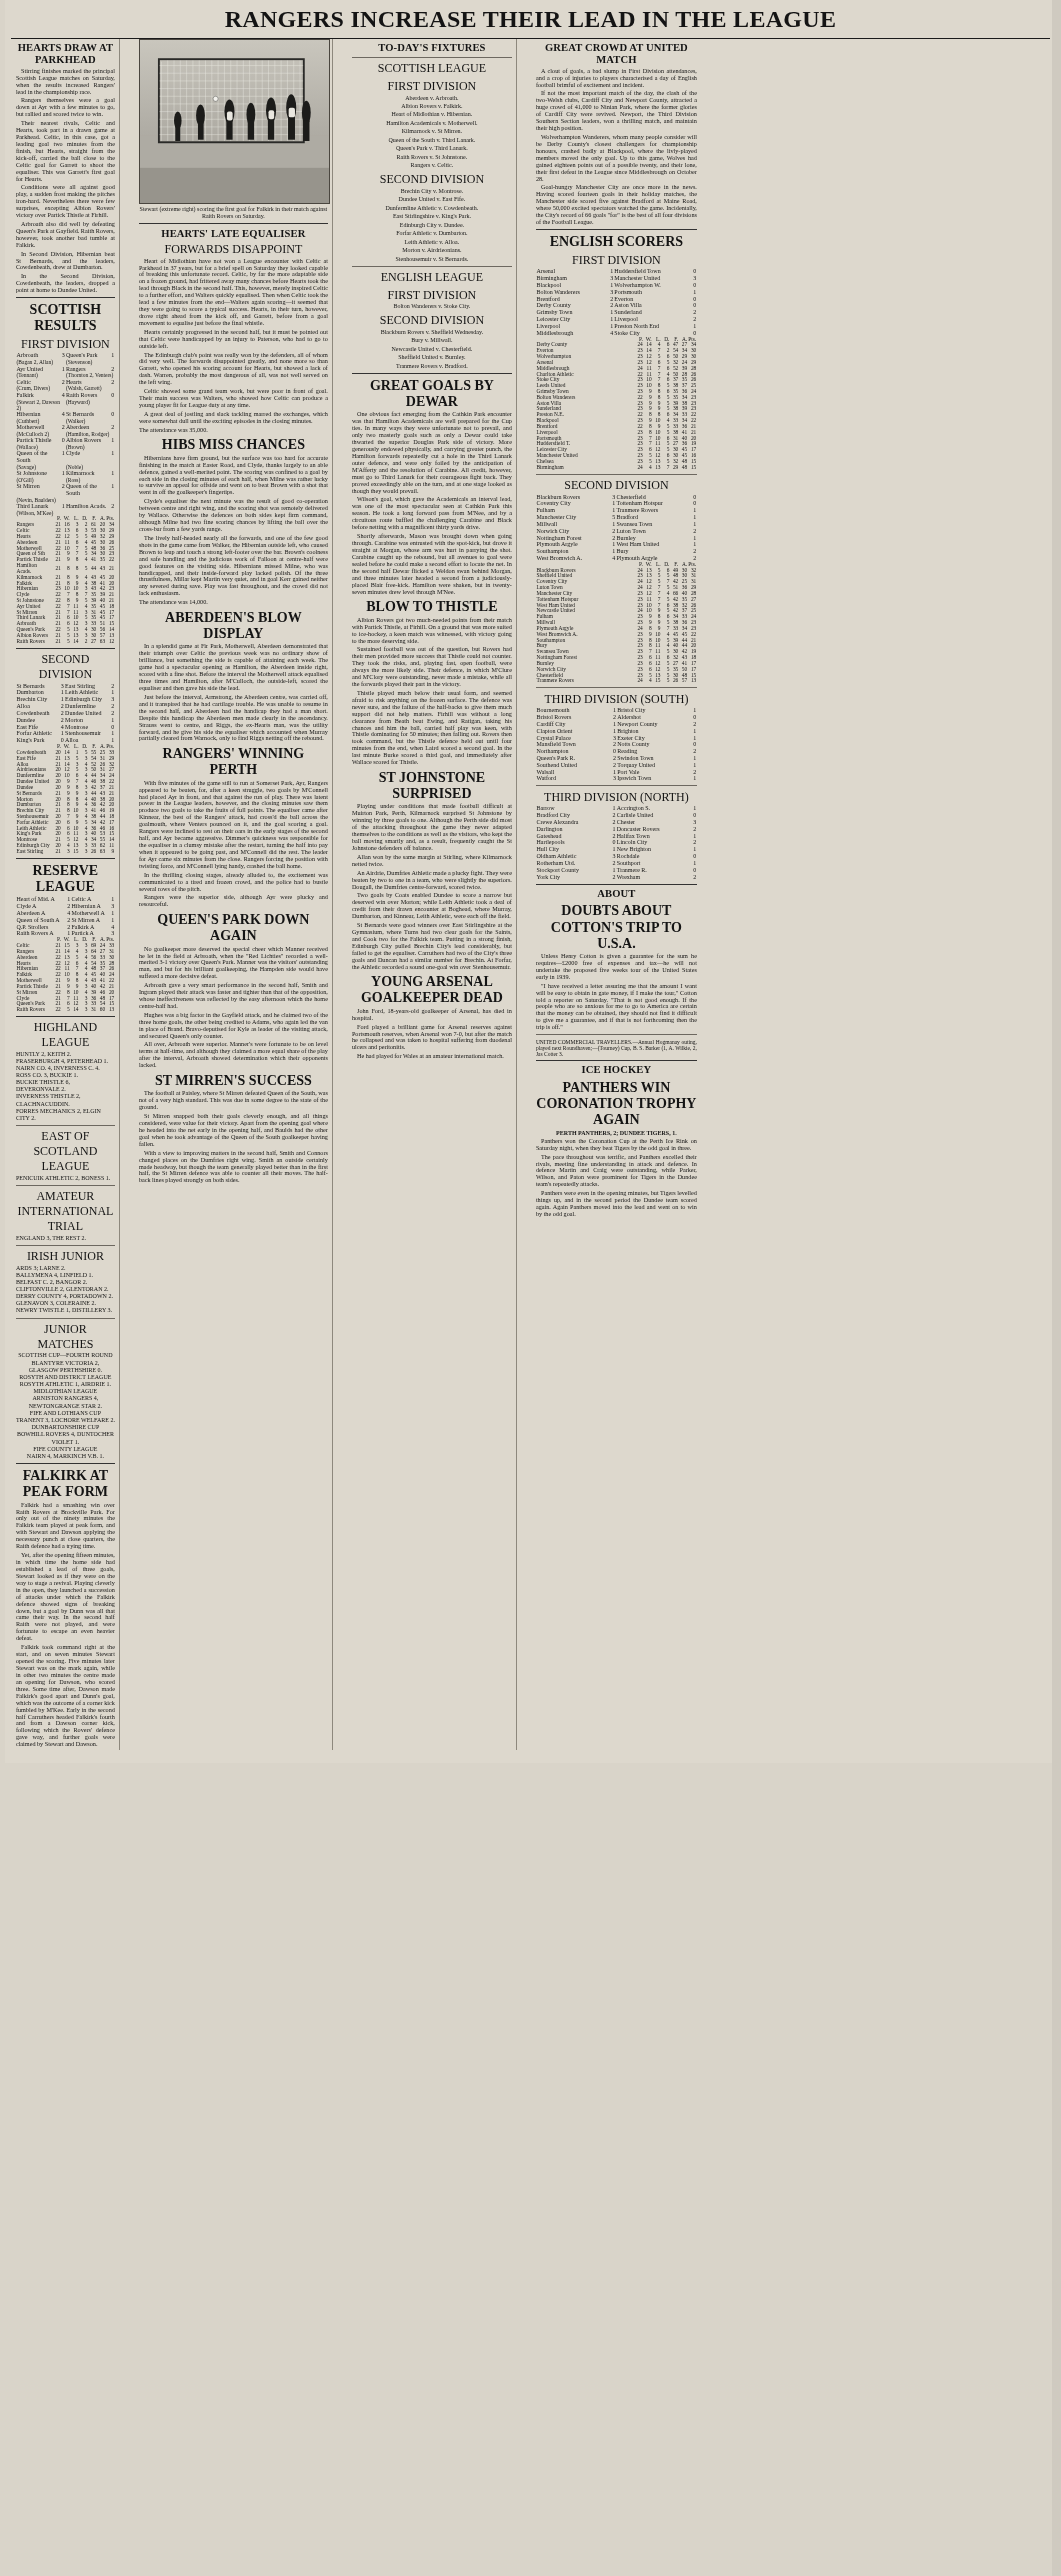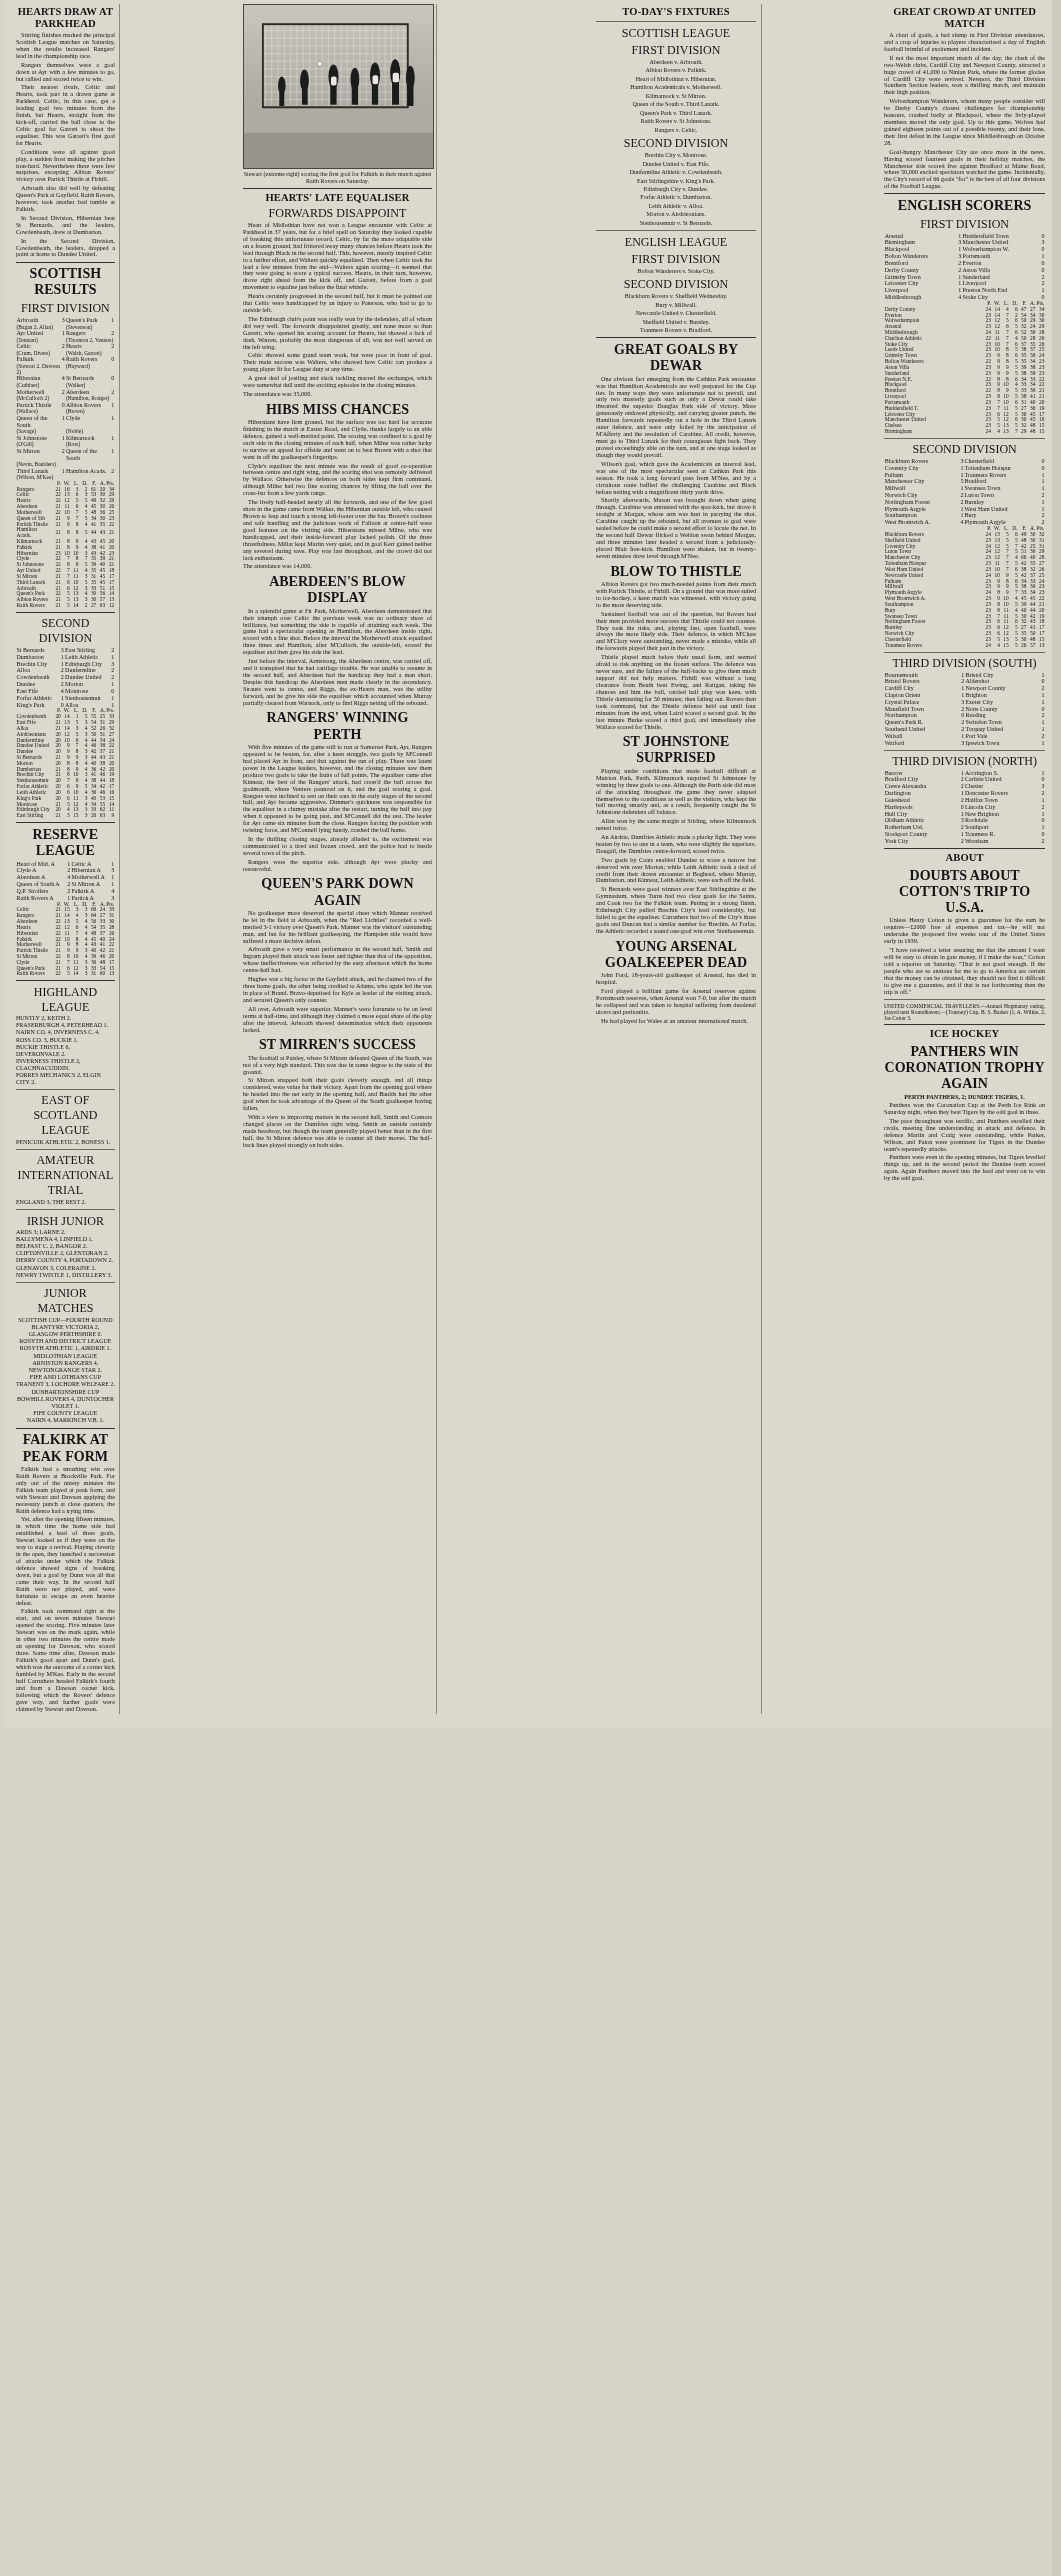--- a/index.html
+++ b/index.html
@@ -1,24 +1,24 @@
 <!DOCTYPE html>
 <html style="font-size:10.3px"><head>
 <meta charset="utf-8">
 <style>
   html,body{margin:0;padding:0;background:#cfcac0;}
   body{font-family:"Liberation Serif", serif;color:#141414;}
   .page{width:1061px;min-height:2576px;background:#d9d4c9;position:relative;padding:0;box-sizing:border-box;}
   .paper{width:1051px;margin:0 auto;background:#ddd8cd;padding:3.8px 6.4px 13px 6.4px;box-sizing:border-box;}
   .masthead{font-family:"Liberation Serif",serif;text-align:center;font-weight:bold;font-size:24px;letter-spacing:0.3px;
     border-bottom:1.3px solid #1a1a1a;padding:2.6px 0 5.1px 0;margin-bottom:0;}
-  .cols{display:flex;gap:14px;align-items:stretch;justify-content:space-between;}
+  .cols{display:flex;gap:14px;align-items:stretch;}
   .col{padding:0 4.5px;box-sizing:border-box;border-right:0.6px solid #8d887d;}
   .col:last-child{border-right:none;}
-  .c1{width:109px;} .c2{width:199px;} .c3{width:170px;margin-left:36px;} .c4{width:170px;}
+  .c1{width:109px;} .c2{width:199px;} .c3{width:170px;} .c4{width:170px;}
   h2.hd{font-size:10.6px;font-weight:bold;text-align:center;line-height:1.12;margin:2.6px 0 1.9px 0;letter-spacing:0.1px;}
   h3.shd{font-size:14px;font-weight:bold;text-align:center;margin:3.8px 0 1.3px 0;line-height:1.15;}
   h4.sshd{font-size:12px;font-weight:normal;text-align:center;margin:2.6px 0 0.6px 0;}
   p{font-size:6.2px;line-height:1.12;text-align:justify;margin:0 0 1.9px 0;text-indent:5.1px;hyphens:auto;}
   p.noind{text-indent:0;}
   .divider{border-top:0.6px solid #333;margin:3.2px 0;}
   .divider.thin{border-top:0.6px solid #6d6860;}
   .photo{width:100%;background:#8e8a82;position:relative;overflow:hidden;border:0.6px solid #4a463f;}
   .caption{font-size:6px;text-align:center;line-height:1.15;margin:1.9px 0 2.6px 0;}
   table.res{width:100%;border-collapse:collapse;font-size:6px;}
@@ -34,20 +34,21 @@
   .byline{text-align:center;font-size:6px;font-weight:bold;margin:1.9px 0;}
   .gutterright{position:absolute;right:0;top:0;width:9px;height:100%;background:#cfcac0;}
   .photo-inner{width:100%;height:100%;display:block;}
 </style>
 </head>
 <body>
 
 <div class="page">
 <div class="paper">
 
+  <div class="masthead">RANGERS INCREASE THEIR LEAD IN THE LEAGUE</div>
 
   <div class="cols">
 
     <div class="col c1">
       <h2 class="hd">HEARTS DRAW AT PARKHEAD</h2>
       <p>Stirring finishes marked the principal Scottish League matches on Saturday, when the results increased Rangers' lead in the championship race.</p>
       <p>Rangers themselves were a goal down at Ayr with a few minutes to go, but rallied and scored twice to win.</p>
       <p>Their nearest rivals, Celtic and Hearts, took part in a drawn game at Parkhead. Celtic, in this case, got a leading goal two minutes from the finish, but Hearts, straight from the kick-off, carried the ball close to the Celtic goal for Garrett to shoot the equaliser. This was Garrett's first goal for Hearts.</p>
       <p>Conditions were all against good play, a sudden frost making the pitches iron-hard. Nevertheless there were few surprises, excepting Albion Rovers' victory over Partick Thistle at Firhill.</p>
       <p>Arbroath also did well by defeating Queen's Park at Gayfield. Raith Rovers, however, took another bad tumble at Falkirk.</p>

